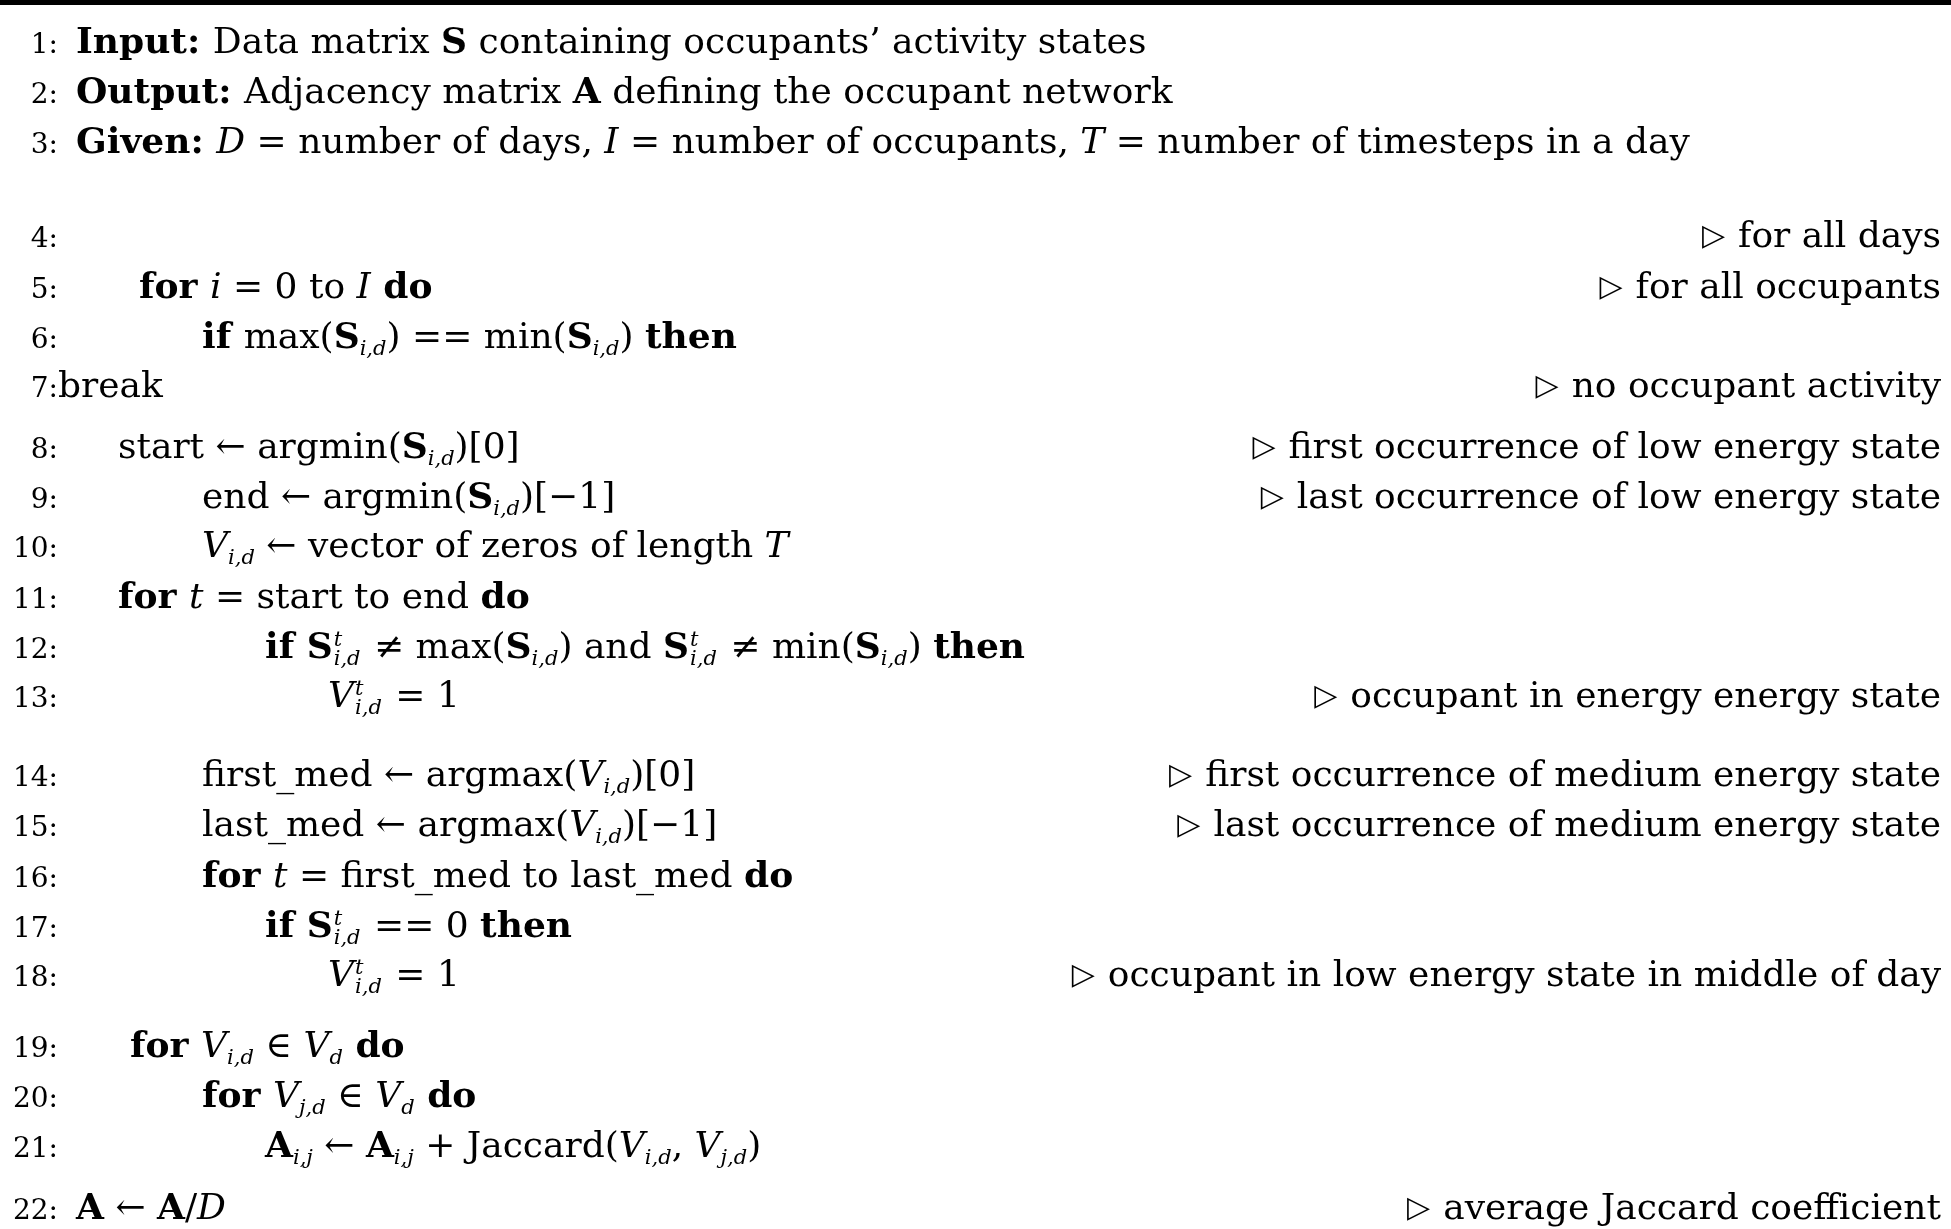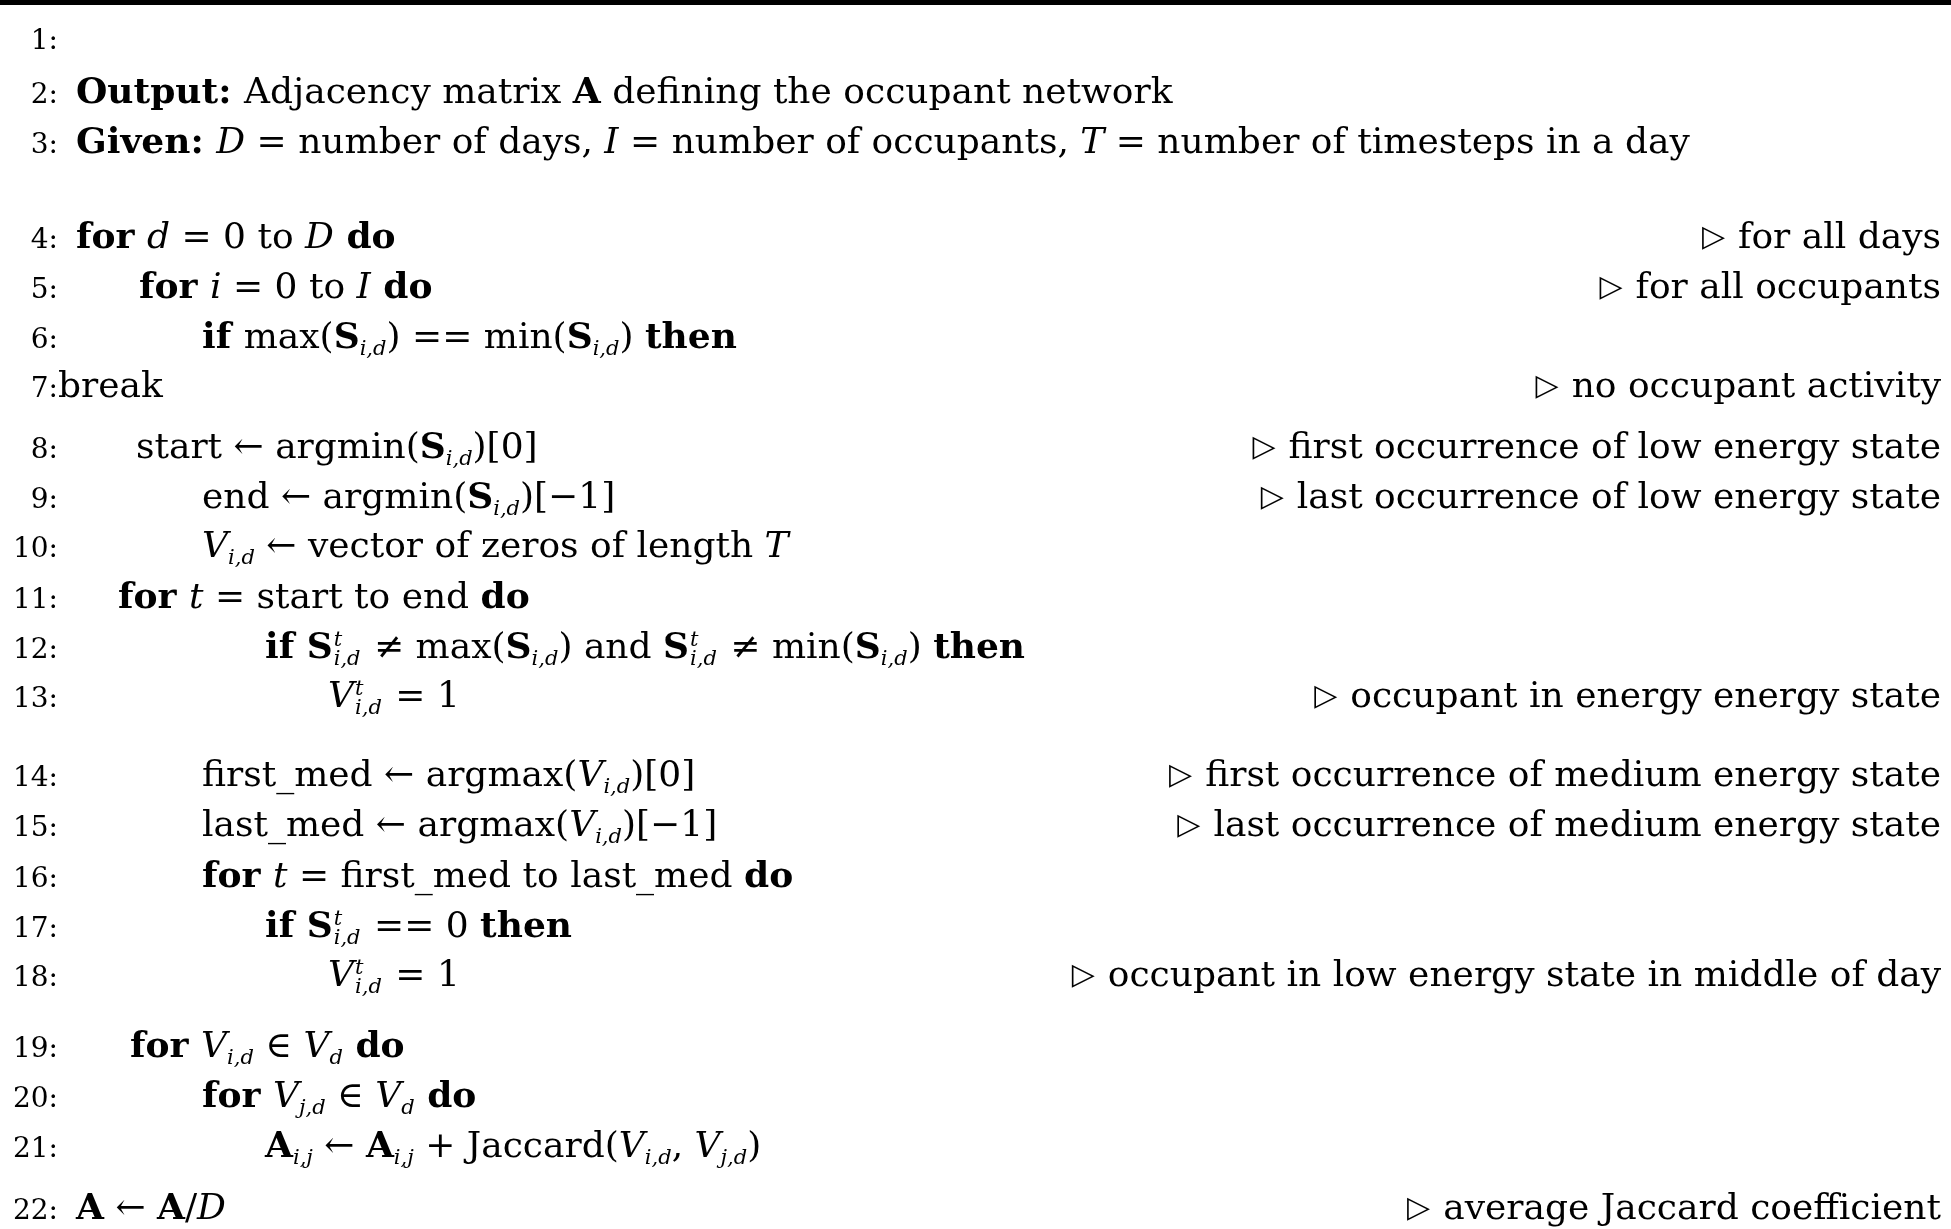--- a/index.html
+++ b/index.html
@@ -30,51 +30,51 @@
   .cm{font-size:30px;padding-right:13px;position:relative;top:-2px}
 </style>
 </head>
 <body>
 
 <div class="figure">
   <div class="rule"></div>
   <div class="algo" id="algo">
       <div class="row">
         <span class="num">1:</span>
+        <span class="content" style="margin-left: 18px;"><span class="t-b">Input: </span><span class="t-rm">Data matrix </span><span class="t-b">S</span><span class="t-rm"> containing occupants’ activity states</span></span>
       </div>
       <div class="row">
         <span class="num">2:</span>
         <span class="content" style="margin-left: 18px;"><span class="t-b">Output: </span><span class="t-rm">Adjacency matrix </span><span class="t-b">A</span><span class="t-rm"> defining the occupant network</span></span>
       </div>
       <div class="row">
         <span class="num">3:</span>
         <span class="content" style="margin-left: 18px;"><span class="t-b">Given: </span><span class="t-i">D</span><span class="t-rm"> = number of days, </span><span class="t-i">I</span><span class="t-rm"> = number of occupants, </span><span class="t-i">T</span><span class="t-rm"> = number of timesteps in a day</span></span>
       </div>
       <div class="row" style="margin-top: 45px;">
         <span class="num">4:</span>
-        <span class="content" style="margin-left: 18px;"><span class="t-b">for </span><span class="t-i">d</span><span class="t-rm"> = 0 to </span><span class="t-i">D</span><span class="t-b"> do</span></span>
         <span class="comment"><span class="cm">▷</span><span>for all days</span></span>
       </div>
       <div class="row">
         <span class="num">5:</span>
         <span class="content" style="margin-left: 81px;"><span class="t-b">for </span><span class="t-i">i</span><span class="t-rm"> = 0 to </span><span class="t-i">I</span><span class="t-b"> do</span></span>
         <span class="comment"><span class="cm">▷</span><span>for all occupants</span></span>
       </div>
       <div class="row">
         <span class="num">6:</span>
         <span class="content" style="margin-left: 144px;"><span class="t-b">if </span><span class="t-rm">max(</span><span class="t-b">S</span><span class="sub">i,d</span><span class="t-rm">) == min(</span><span class="t-b">S</span><span class="sub">i,d</span><span class="t-rm">) </span><span class="t-b">then</span></span>
       </div>
       <div class="row">
         <span class="num">7:</span>
         <span class="content" style=""><span class="t-rm">break</span></span>
         <span class="comment"><span class="cm">▷</span><span>no occupant activity</span></span>
       </div>
       <div class="row" style="margin-top: 10px;">
         <span class="num">8:</span>
-        <span class="content" style="margin-left: 78px;"><span class="t-rm">start ← argmin(</span><span class="t-b">S</span><span class="sub">i,d</span><span class="t-rm">)[0]</span></span>
+        <span class="content" style="margin-left: 60px;"><span class="t-rm">start ← argmin(</span><span class="t-b">S</span><span class="sub">i,d</span><span class="t-rm">)[0]</span></span>
         <span class="comment"><span class="cm">▷</span><span>first occurrence of low energy state</span></span>
       </div>
       <div class="row">
         <span class="num">9:</span>
         <span class="content" style="margin-left: 144px;"><span class="t-rm">end ← argmin(</span><span class="t-b">S</span><span class="sub">i,d</span><span class="t-rm">)[−1]</span></span>
         <span class="comment"><span class="cm">▷</span><span>last occurrence of low energy state</span></span>
       </div>
       <div class="row">
         <span class="num">10:</span>
         <span class="content" style="margin-left: 144px;"><span class="t-i">V</span><span class="sub">i,d</span><span class="t-rm"> ← vector of zeros of length </span><span class="t-i">T</span></span>

